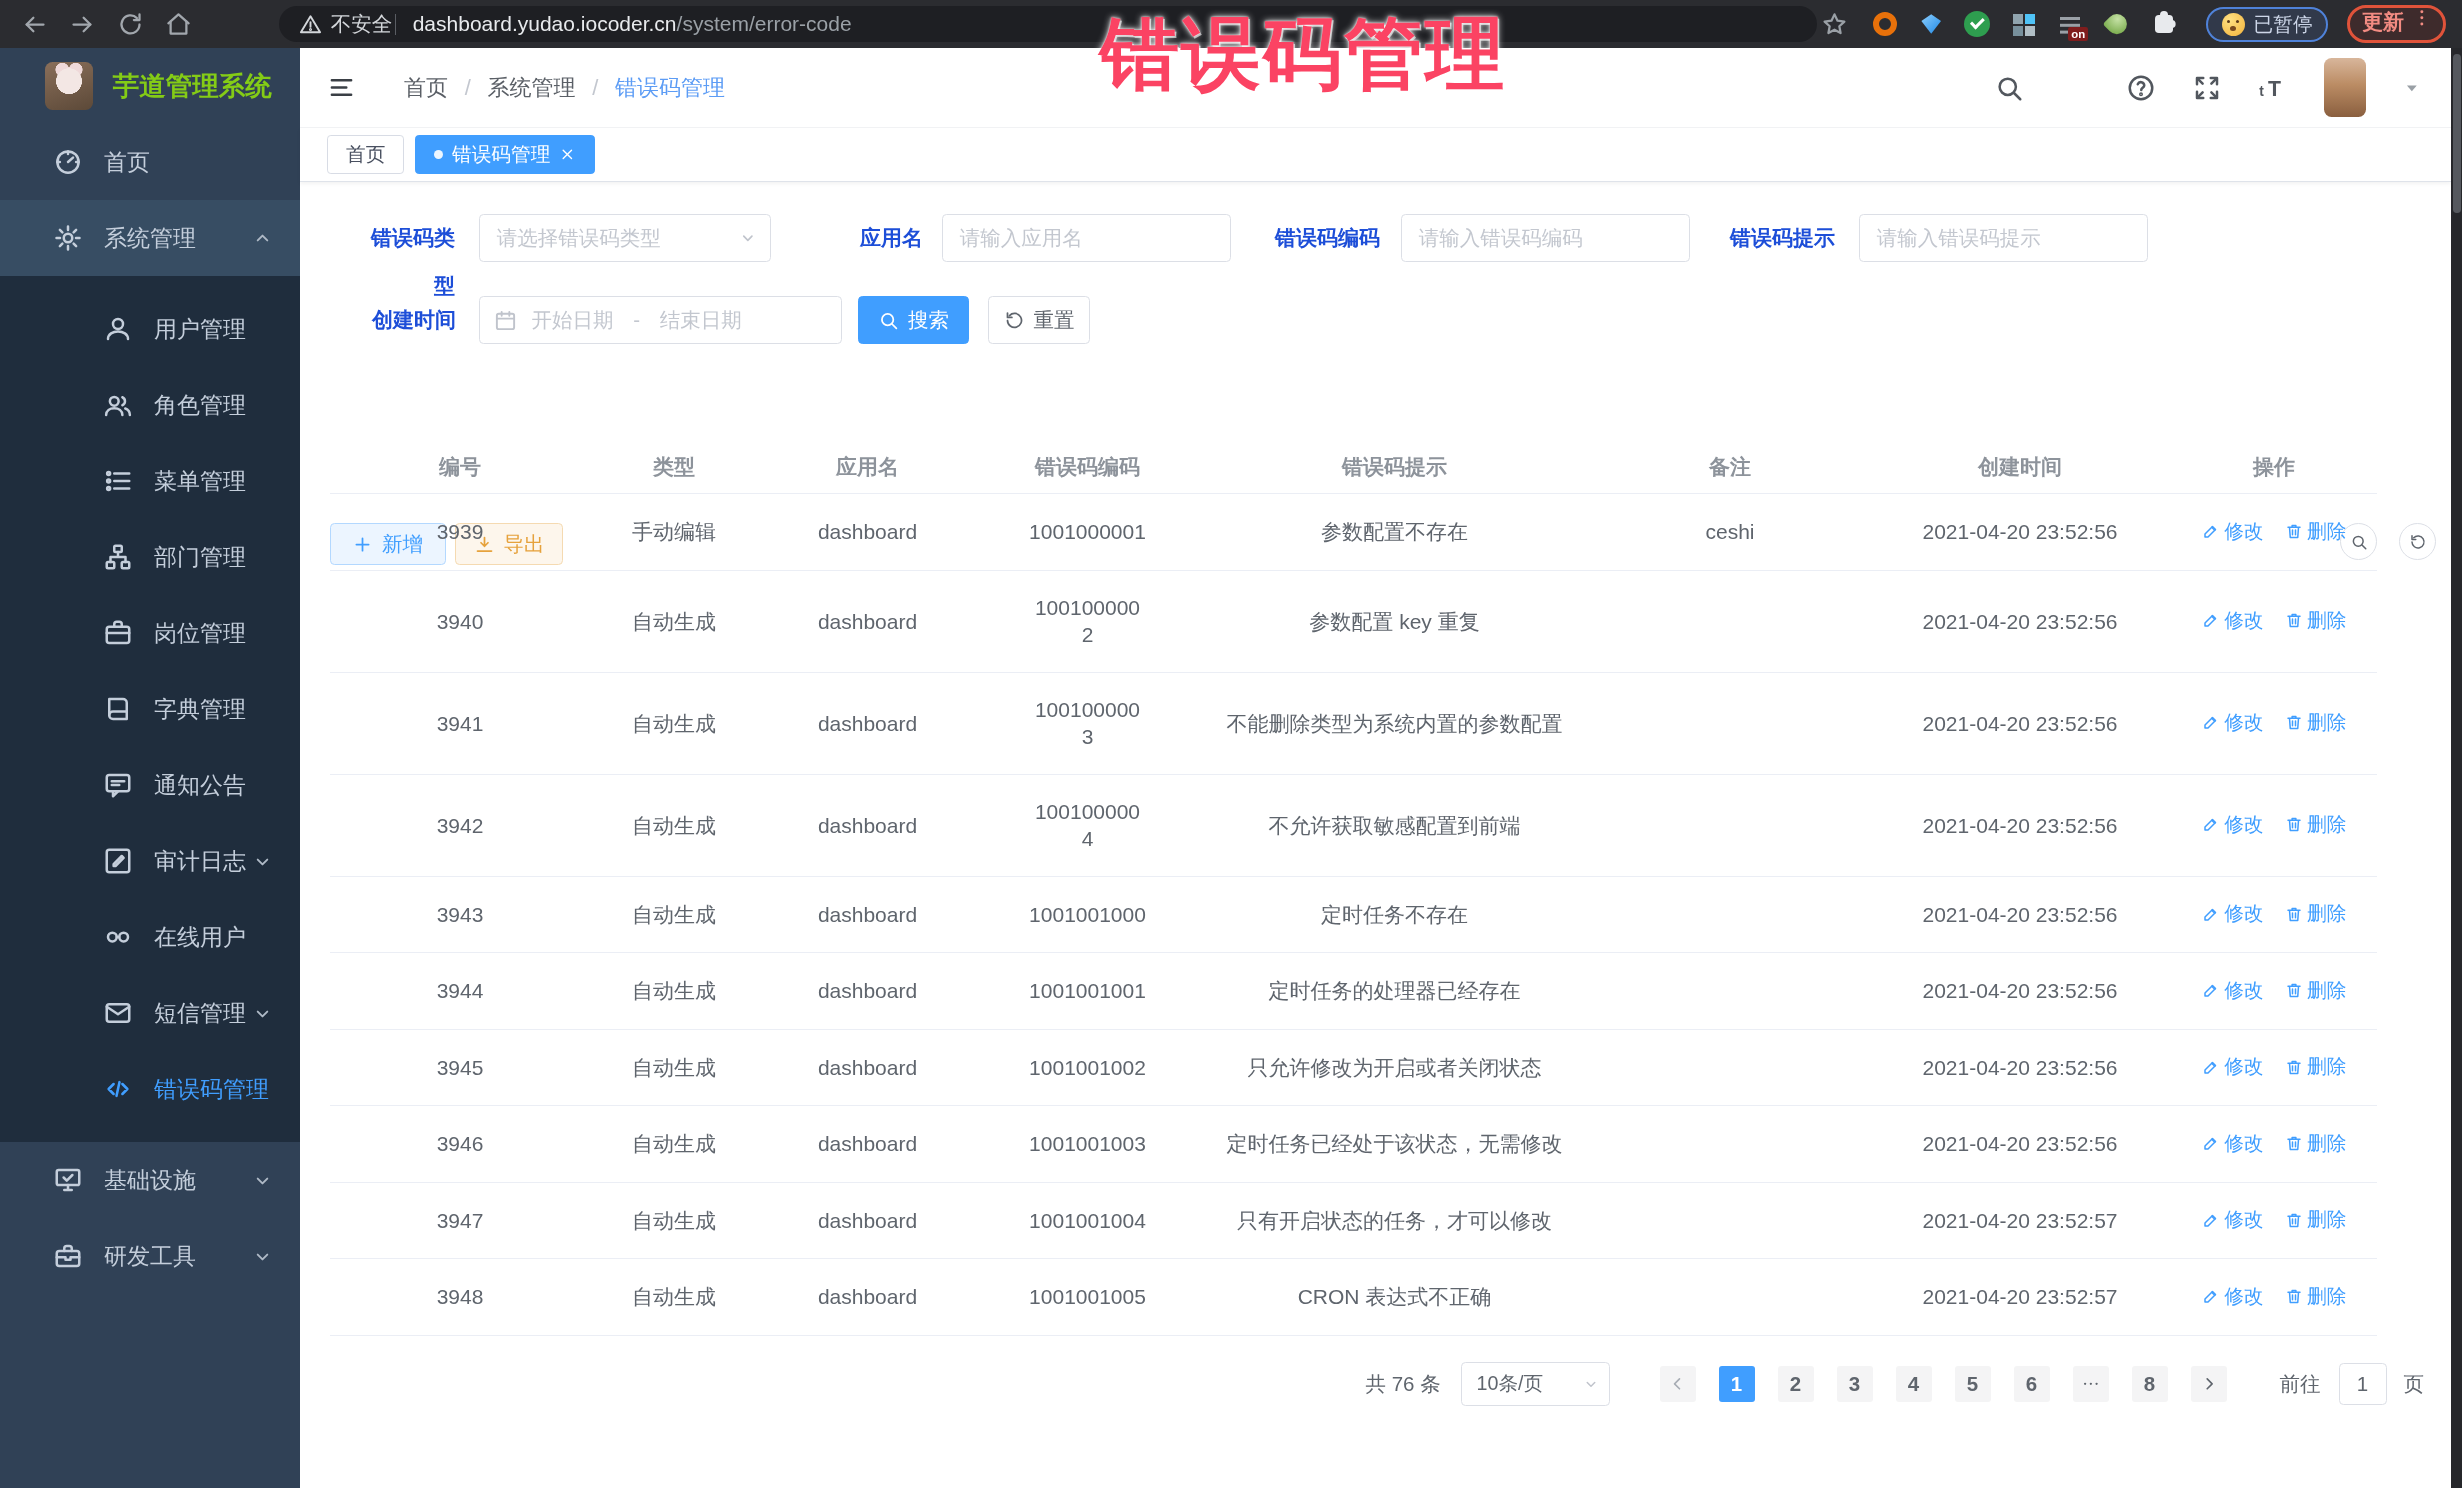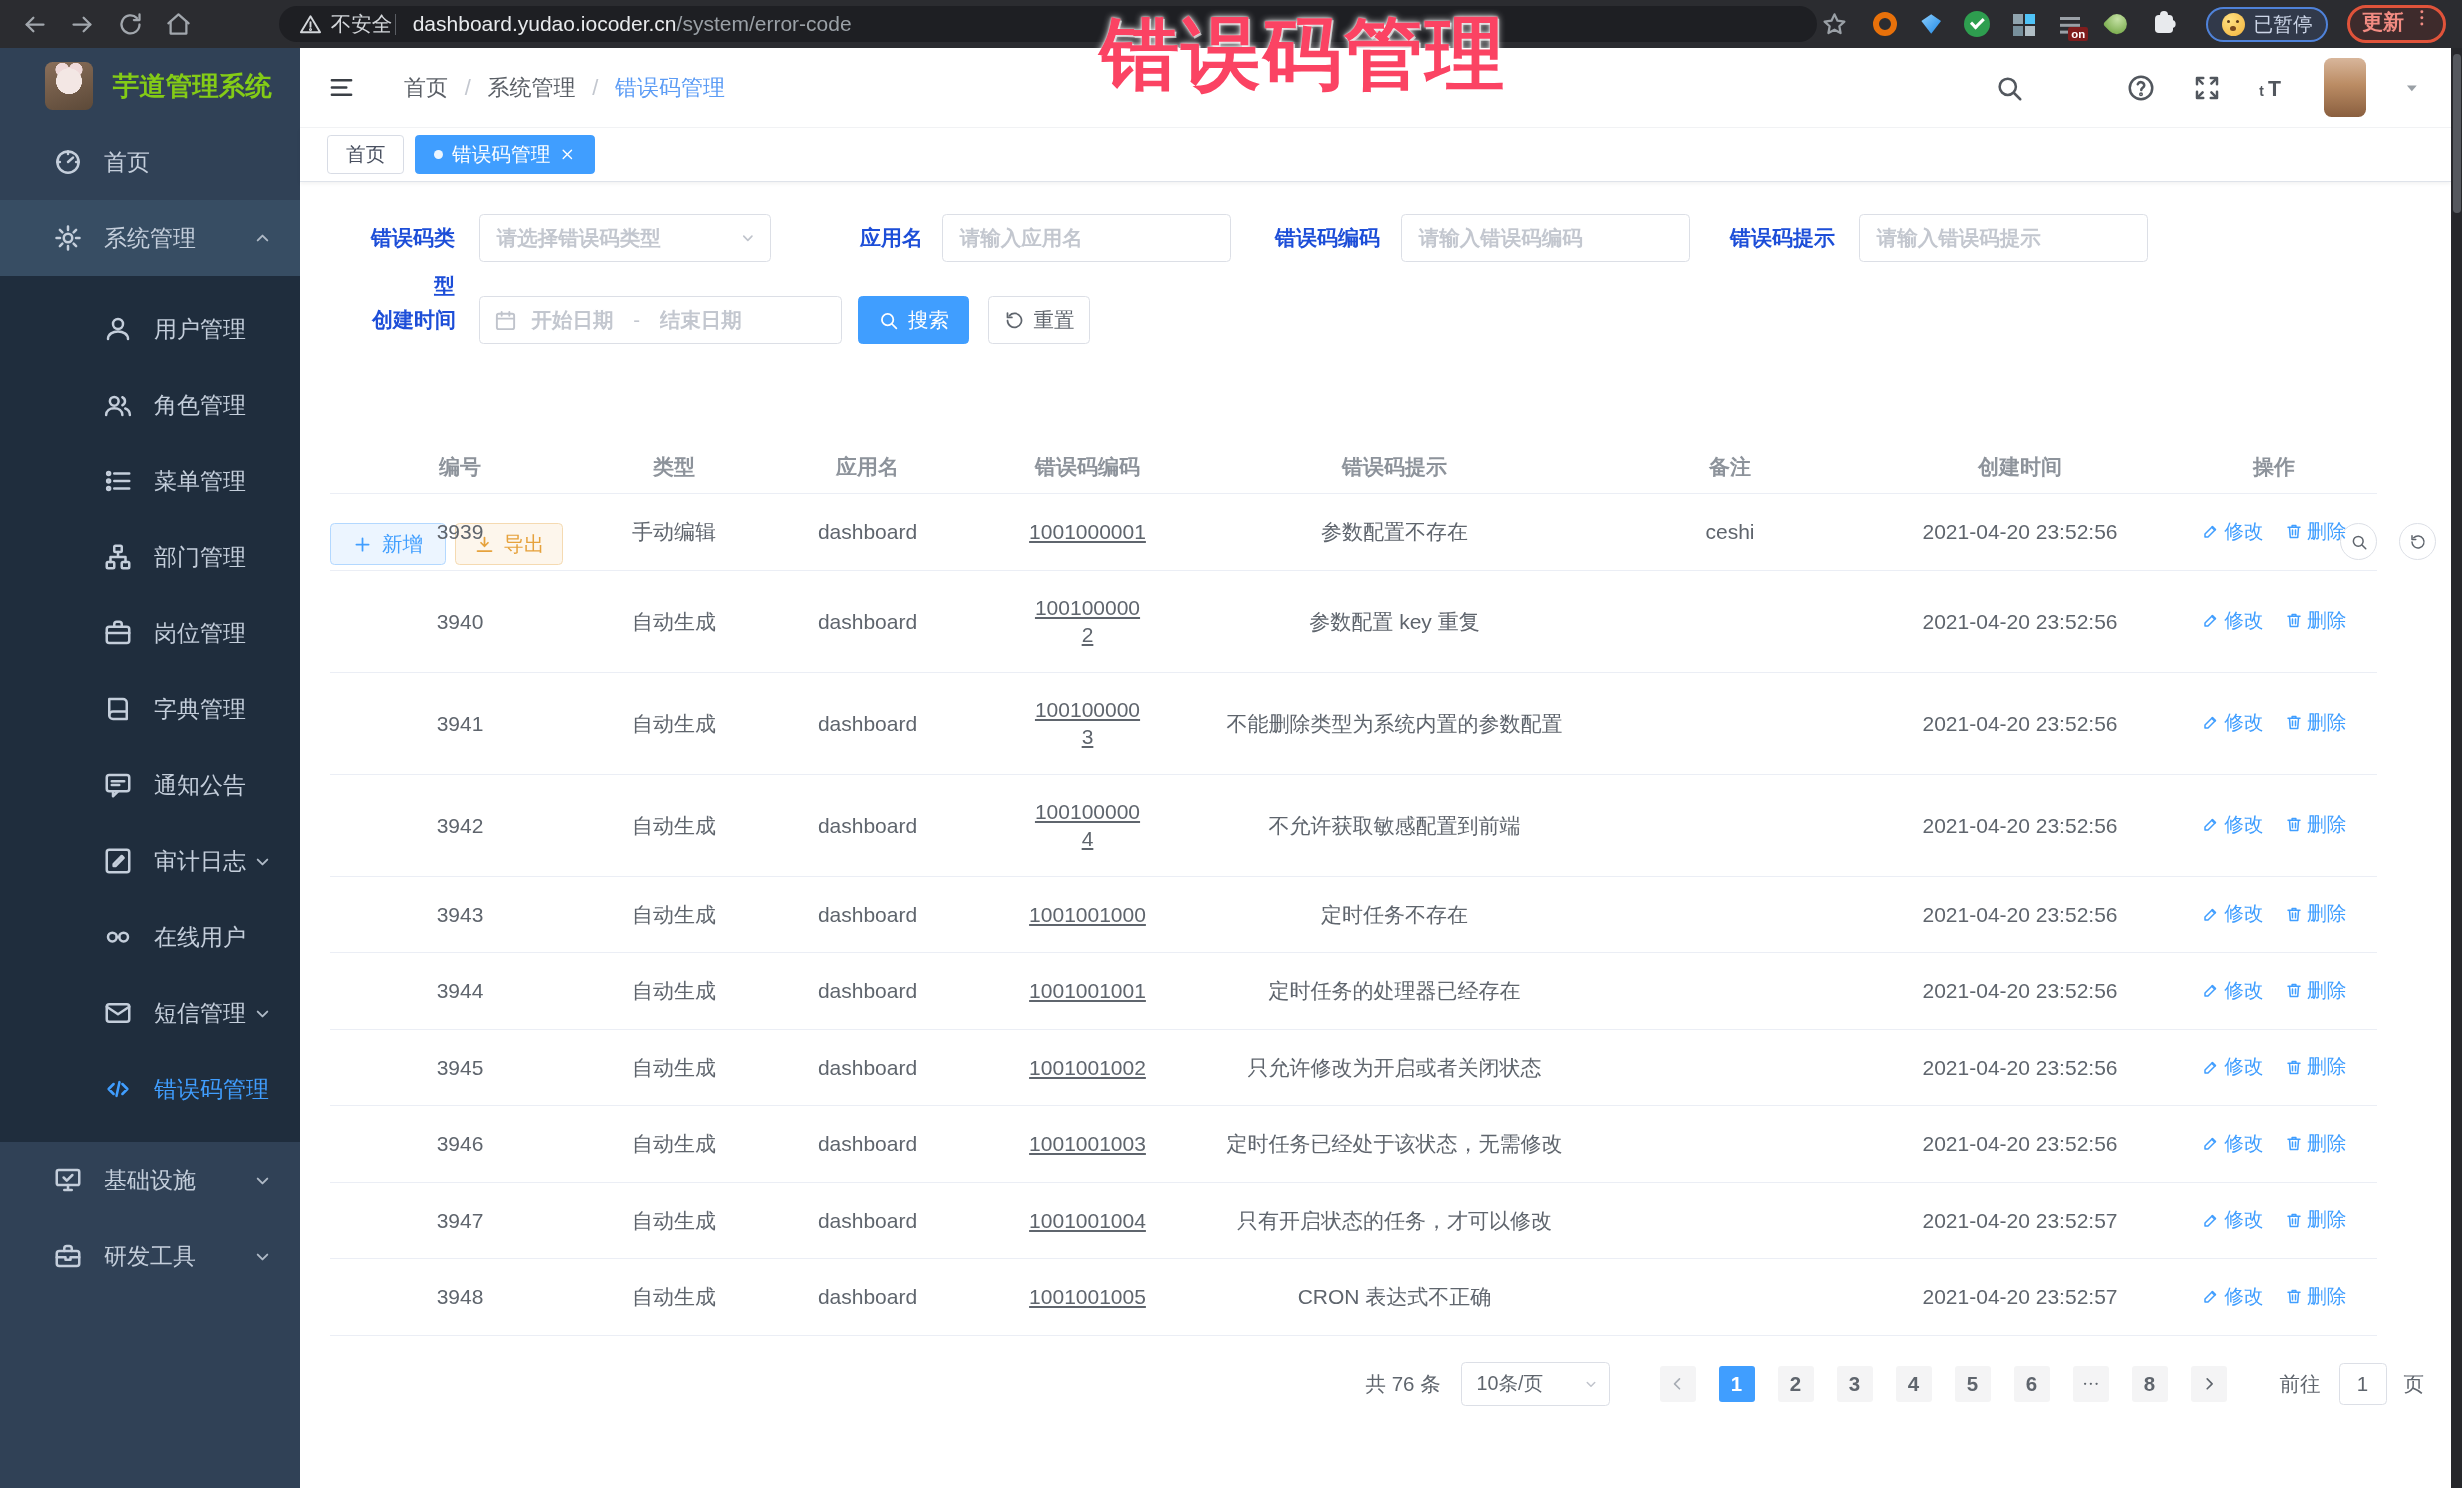--- a/index.html
+++ b/index.html
@@ -96,42 +96,42 @@
        border-radius:3.8px;font-size:19.7px;color:#495060;background:#fff;box-sizing:border-box;}
   .tab.active{background:#409eff;border-color:#409eff;color:#fff;}
   .tab-dot{width:9px;height:9px;border-radius:50%;background:#fff;opacity:.9;}
   .tab-close{width:16.7px;height:16.7px;color:#fff;}
 
   
   .content{position:absolute;left:300px;top:182px;right:10.6px;bottom:0;background:#fff;z-index:2;}
   .f-label{position:absolute;height:48px;line-height:48px;font-size:21px;font-weight:700;color:#1d4ed8;text-align:right;}
   .f-box{position:absolute;height:48px;border:0.8px solid #dcdfe6;border-radius:4.5px;background:#fff;
          display:flex;align-items:center;box-sizing:border-box;font-size:20.5px;color:#c3c7cf;}
-  .f-box .ph{flex:1;padding-left:16.7px;white-space:nowrap;overflow:hidden;font-weight:bold;}
+  .f-box .ph{flex:1;padding-left:16.7px;white-space:nowrap;overflow:hidden;}
   .f-box .sel-caret{width:19.7px;height:19.7px;color:#c0c4cc;margin-right:12px;flex:none;}
   .cal-i{width:23px;height:23px;color:#c0c4cc;margin-left:13.6px;flex:none;}
   .range-sep{padding:0 19.7px;color:#c3c7cf;}
   .btn{position:absolute;height:48px;border-radius:4.5px;display:flex;align-items:center;justify-content:center;
        gap:9px;font-size:20.5px;box-sizing:border-box;cursor:pointer;}
   .btn .bi{width:21px;height:21px;}
   .btn-search{background:#409eff;color:#fff;border:0.8px solid #409eff;}
   .btn-reset{background:#fff;color:#5f656d;border:0.8px solid #dcdfe6;}
   .btn-add{height:42px;background:#ecf5ff;color:#409eff;border:0.8px solid #b3d8ff;}
   .btn-export{height:42px;background:#fdf6ec;color:#e6a23c;border:0.8px solid #f5dab1;}
   .circle-btn{position:absolute;width:35px;height:35px;border-radius:50%;border:0.8px solid #dcdfe6;background:#fff;
               display:flex;align-items:center;justify-content:center;color:#5f656d;}
   .circle-btn .bi{width:18px;height:18px;}
 
   
   table.grid{position:absolute;left:29.5px;top:258px;width:2046px;border-collapse:collapse;table-layout:fixed;}
   table.grid th{height:53px;font-size:21px;font-weight:700;color:#8d939b;border-bottom:0.8px solid #ebeef5;
                 text-align:center;padding:0 6px;}
   table.grid td{font-size:21px;color:#5f656d;text-align:center;border-bottom:0.8px solid #ebeef5;
                 padding:23.5px 7.6px;line-height:27px;}
-  td.code{white-space:pre-line;text-decoration:underline;}
+  td.code{white-space:pre-line;}
   .act-link{color:#409eff;font-size:19.7px;display:inline-flex;align-items:center;gap:4.5px;cursor:pointer;}
   .act-link .bi{width:18px;height:18px;}
   .act-gap{display:inline-block;width:21px;}
 
   
   .pager{position:absolute;left:29.5px;top:1179px;width:2046px;height:45px;}
   .pg-total{position:absolute;left:1036px;top:0;height:45px;line-height:45px;font-size:20.5px;color:#5f656d;}
   .pg-size{position:absolute;left:1131px;top:0.8px;width:149px;height:44px;border:0.8px solid #dcdfe6;border-radius:4.5px;
            display:flex;align-items:center;box-sizing:border-box;font-size:19.7px;color:#5f656d;}
   .pg-size .ph{flex:1;padding-left:15px;}

